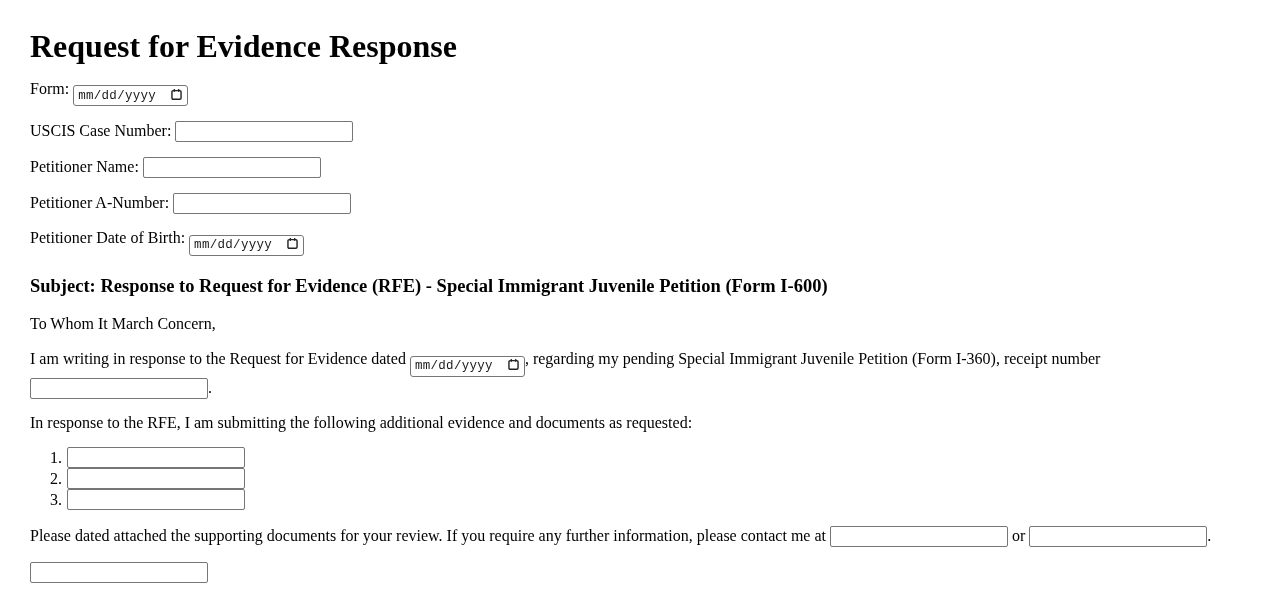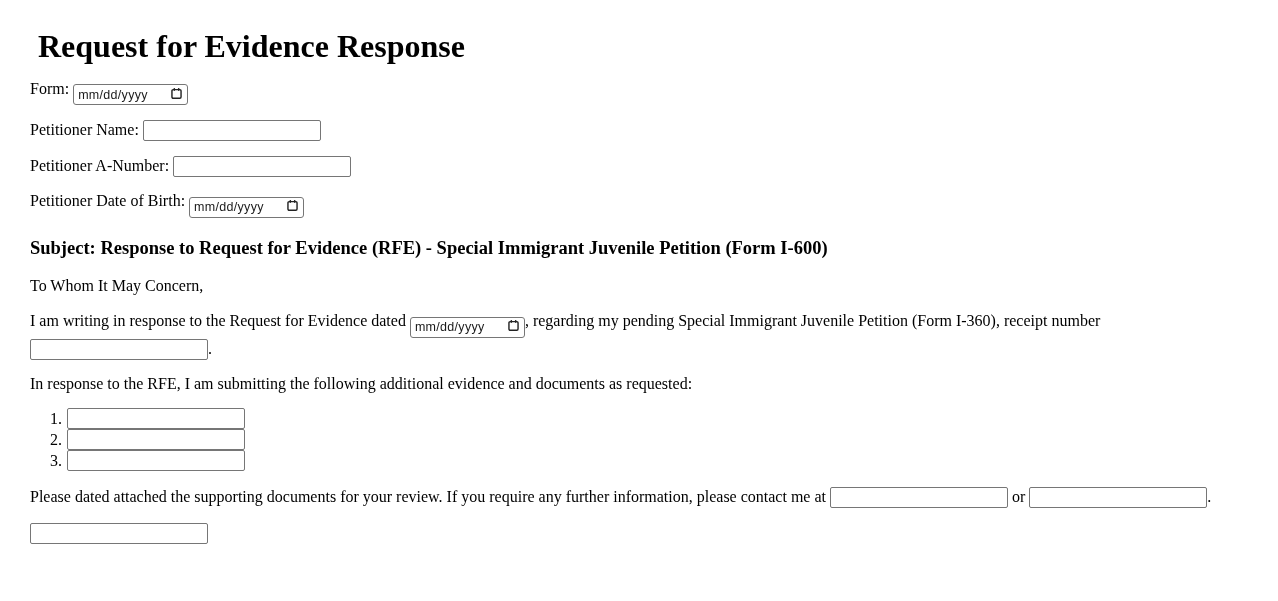--- a/index.html
+++ b/index.html
@@ -8,21 +8,21 @@
   }
   body {
     margin: 8px 30px;
     font-family: "Liberation Serif", serif;
     font-size: 16px;
     width: 1218px;
   }
   h1.title {
     font-size: 32px;
     font-weight: bold;
-    margin: 20px 0 8px 8px;
+    margin: 20px 0 8px 0;
     line-height: 1.15;
   }
   h3.subject {
     font-size: 18.5px;
     font-weight: bold;
     margin: 20px 0 18px 0;
     line-height: 1.15;
   }
   p { margin: 15px 0; }
   p.flow { line-height: 22px; }
@@ -48,21 +48,21 @@
     width: 105px;
     height: 19px;
     padding: 0 4px;
     border: 1px solid #767676;
     border-radius: 3px;
     background: #ffffff;
     vertical-align: -5px;
     cursor: default;
   }
   .date-ph {
-    font-family: Liberation Sans, sans-serif;
+    font-family: Liberation Mono, monospace;
     font-size: 12.5px;
     letter-spacing: 0.3px;
     color: #1a1a1a;
     white-space: nowrap;
   }
   .cal-icon { flex: 0 0 auto; display: inline-block; }
 
   .evidence-list { margin: 15px 0; }
   .evidence-row { height: 21px; line-height: 21px; white-space: nowrap; }
   .evidence-row .num {
@@ -89,20 +89,24 @@
       <span class="cal-icon">
         <svg width="13" height="13" viewBox="0 0 24 24">
           <rect x="3.6" y="4.8" width="16.8" height="16" rx="2.2" fill="none" stroke="#222222" stroke-width="2.6"></rect>
           <line x1="8" y1="2" x2="8" y2="7" stroke="#222222" stroke-width="2.6"></line>
           <line x1="16" y1="2" x2="16" y2="7" stroke="#222222" stroke-width="2.6"></line>
         </svg>
       </span>
     </span>
   </p>
 
+  <p class="row">
+    <span class="lbl">USCIS Case Number:</span>
+    <input class="ti" type="text" value="" style="">
+  </p>
 
   <p class="row">
     <span class="lbl">Petitioner Name:</span>
     <input class="ti" type="text" value="" style="">
   </p>
 
   <p class="row">
     <span class="lbl">Petitioner A-Number:</span>
     <input class="ti" type="text" value="" style="">
   </p>
@@ -116,21 +120,21 @@
           <rect x="3.6" y="4.8" width="16.8" height="16" rx="2.2" fill="none" stroke="#222222" stroke-width="2.6"></rect>
           <line x1="8" y1="2" x2="8" y2="7" stroke="#222222" stroke-width="2.6"></line>
           <line x1="16" y1="2" x2="16" y2="7" stroke="#222222" stroke-width="2.6"></line>
         </svg>
       </span>
     </span>
   </p>
 
   <h3 class="subject">Subject: Response to Request for Evidence (RFE) - Special Immigrant Juvenile Petition (Form I-600)</h3>
 
-  <p>To Whom It May Concern,</p>
+  <p>To Whom It March Concern,</p>
 
   <p class="flow">
     <span>I am writing in response to the Request for Evidence dated</span>
     <span class="date-input">
       <span class="date-ph">mm/dd/yyyy</span>
       <span class="cal-icon">
         <svg width="13" height="13" viewBox="0 0 24 24">
           <rect x="3.6" y="4.8" width="16.8" height="16" rx="2.2" fill="none" stroke="#222222" stroke-width="2.6"></rect>
           <line x1="8" y1="2" x2="8" y2="7" stroke="#222222" stroke-width="2.6"></line>
           <line x1="16" y1="2" x2="16" y2="7" stroke="#222222" stroke-width="2.6"></line>

